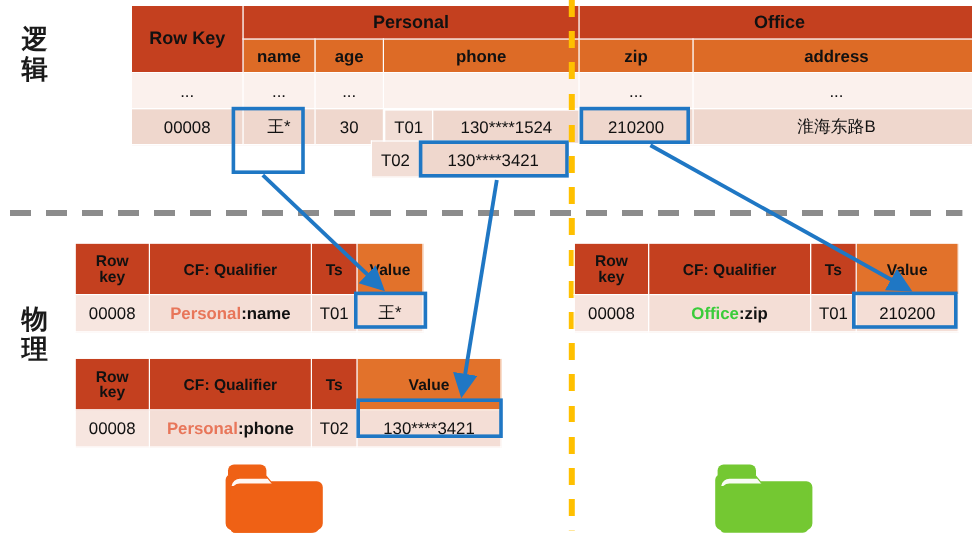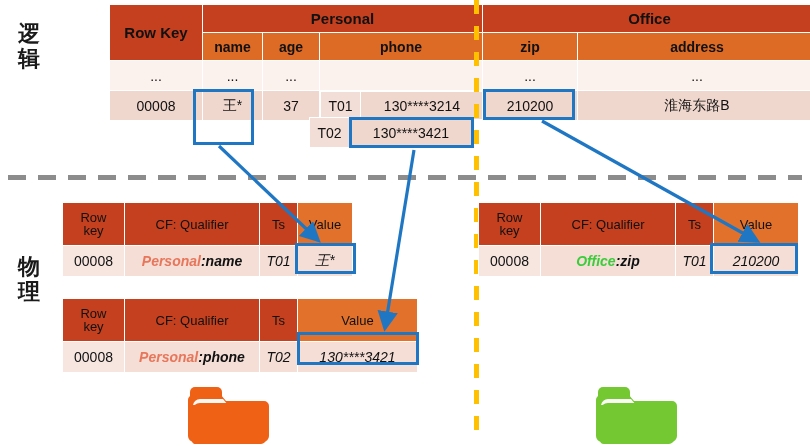--- a/index.html
+++ b/index.html
@@ -49,29 +49,29 @@
   #logical-table .grp{font-size:15px;}
   #logical-table .sub{font-size:14px;}
   #logical-table .cell{font-size:14px;}
 
   .phone-wrap{padding:0 !important;border:none !important;background:transparent !important;}
   .phone-inner{width:100%;border-collapse:collapse;table-layout:fixed;}
   .phone-inner td{border:1px solid #ffffff;height:29px;font-size:14px;}
 
   
   .ptbl td{height:24px;font-size:13px;}
-  .ptbl .th{font-weight:400;}
+  .ptbl .th{font-weight:700;}
   .ptbl .rowkey-h{width:62px;line-height:13px;}
   #phys-name{left:62px;top:202px;width:290px;}
   #phys-phone{left:62px;top:298px;width:355px;}
   #phys-zip{left:478px;top:202px;width:320px;}
   .cf-personal{color:#E8765A;font-weight:700;}
   .cf-office{color:#3ACC3A;font-weight:700;}
   .cf-qual{color:#111;font-weight:700;}
-  .pcell{background:#F4DED6;font-style:italic;}
+  .pcell{background:#F4DED6;}
   .prow-key{background:#F7E6E0;}
 
   
   .hl{
     position:absolute;
     border:3px solid #1F77C4;
     box-sizing:border-box;
     pointer-events:none;
     background:transparent;
   }
@@ -132,31 +132,31 @@
         <td class="row-pale cell" style="height:29px">...</td>
         <td class="row-pale cell">...</td>
         <td class="row-pale cell">...</td>
         <td class="row-pale cell"></td>
         <td class="row-pale cell">...</td>
         <td class="row-pale cell">...</td>
       </tr>
       <tr>
         <td class="row-pink cell" style="height:29px">00008</td>
         <td class="row-pink cell">王*</td>
-        <td class="row-pink cell">37</td>
+        <td class="row-pink cell">30</td>
         <td class="phone-wrap" rowspan="1">
           <table class="phone-inner">
             <colgroup>
                 <col style="width:40px">
                 <col style="width:123px">
               </colgroup>
             <tbody>
               <tr>
                 <td class="row-pink2">T01</td>
-                <td class="row-pink">130****3214</td>
+                <td class="row-pink">130****1524</td>
               </tr>
             </tbody>
           </table>
         </td>
         <td class="row-pink cell">210200</td>
         <td class="row-pink cell">淮海东路B</td>
       </tr>
     </tbody>
   </table>
 

